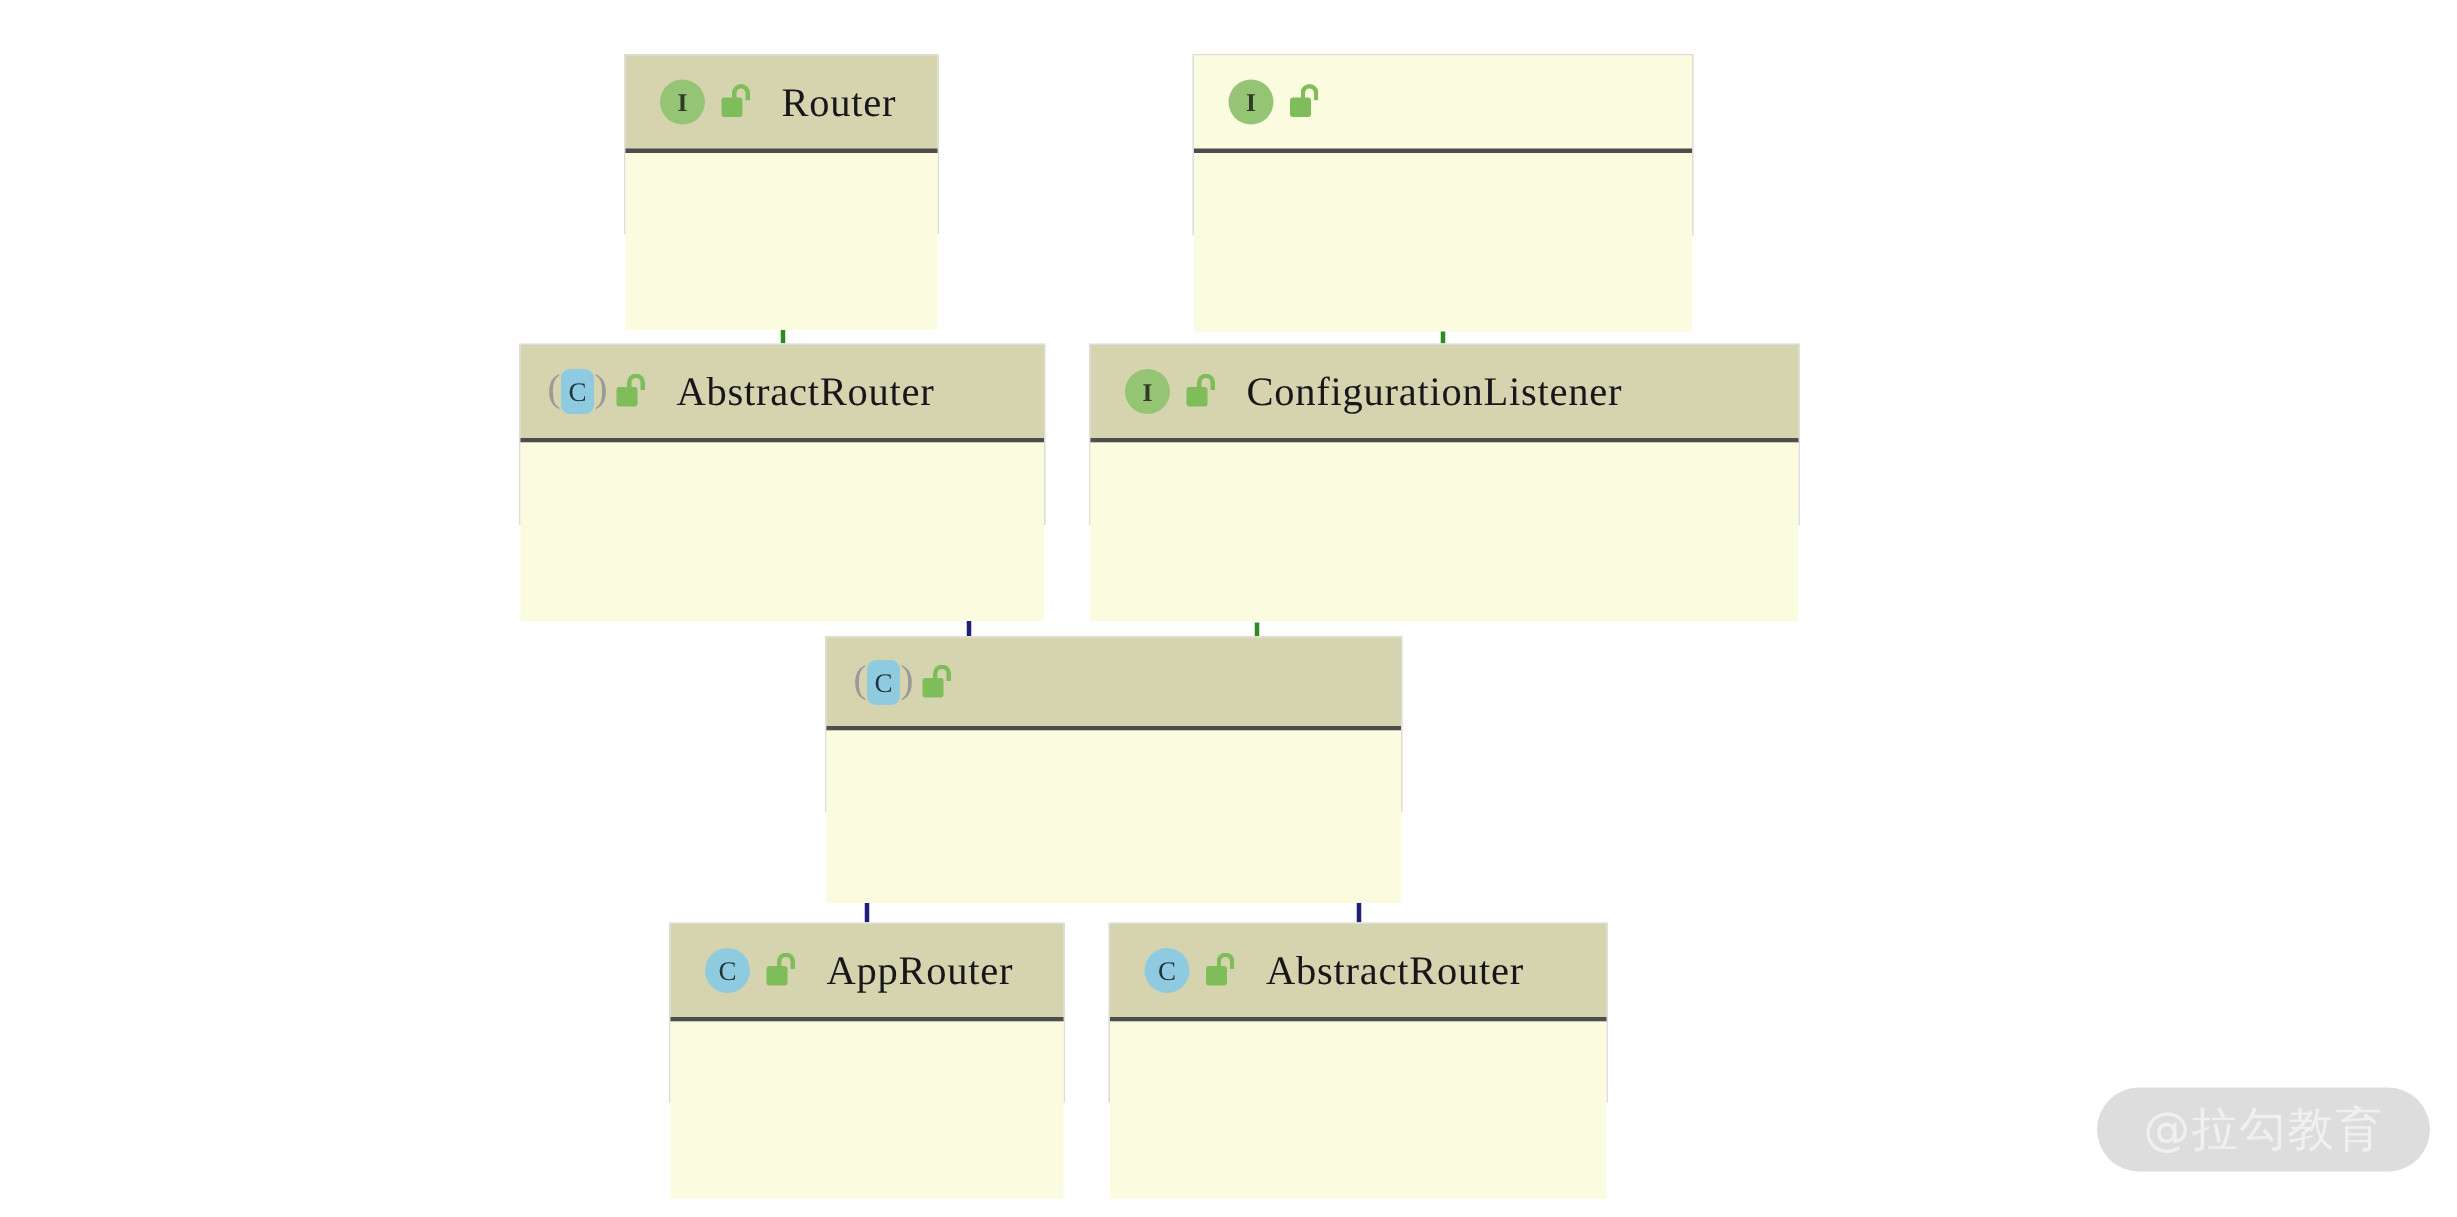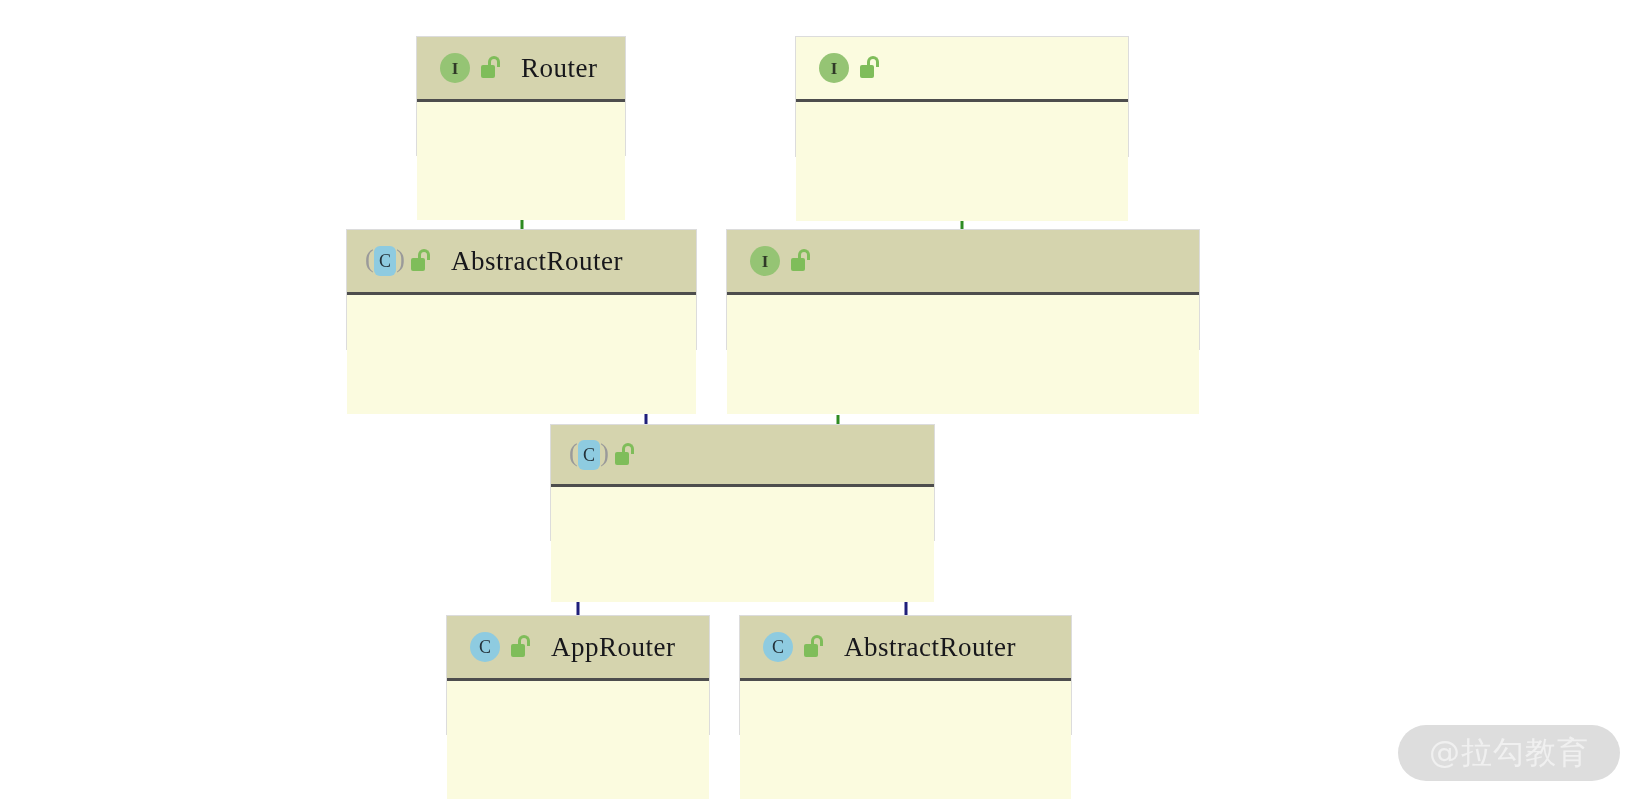--- a/index.html
+++ b/index.html
@@ -269,20 +269,21 @@
 
   <div class="uml-node" style="left:726px; top:229px; width:474px; height:121px;">
     <div class="node-header">
       <span class="type-icon">
         <span class="iface-dot">I</span>
       </span>
       <span class="lock-icon">
         <span class="shackle"></span>
           <span class="body"></span>
       </span>
+      <span class="node-title">ConfigurationListener</span>
     </div>
     <div class="node-body"></div>
   </div>
 
   <div class="uml-node" style="left:550px; top:424px; width:385px; height:117px;">
     <div class="node-header" style="height:62px;">
       <span class="abstract-wrap">
         <span class="paren left">(</span>
         <span class="class-dot">C</span>
         <span class="paren right">)</span>

